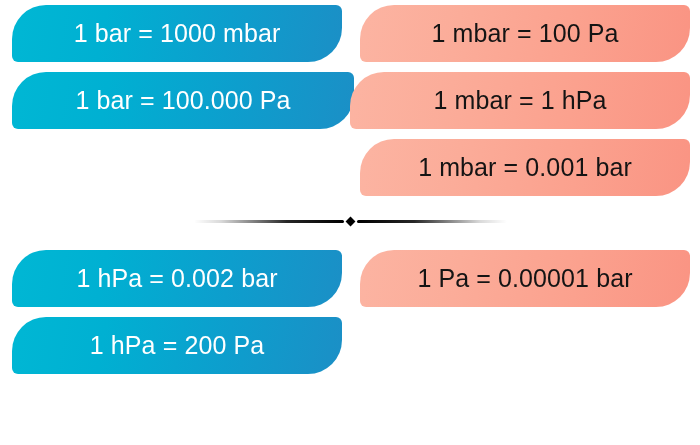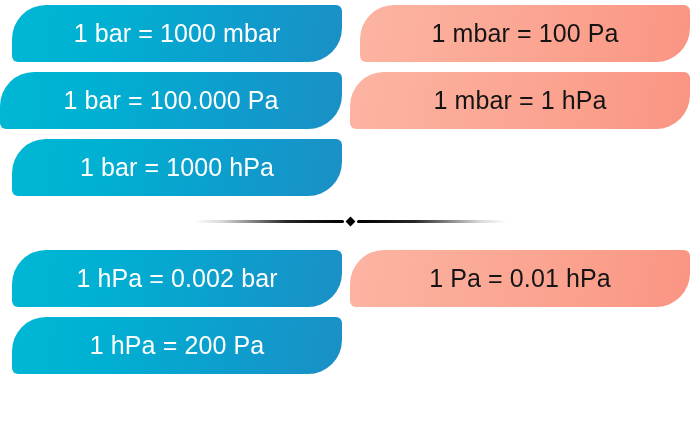--- a/index.html
+++ b/index.html
@@ -56,21 +56,21 @@
   .bar.shape-b {
     border-radius: 34px 6px 34px 6px;
   }
 
   
   .col-left .bar {
     background: linear-gradient(100deg, #00b7d4 0%, #00b0d2 28%, #0d9ecd 65%, #1b8fc6 100%);
     color: #ffffff;
   }
   .col-left .bar.indent  { margin-left: 12px;  width: 330px; }
-  .col-left .bar.flush   { margin-left: 0px;   width: 342px; }
+  .col-left .bar.flush   { margin-left: 12px;   width: 342px; }
 
   
   .col-right .bar {
     background: linear-gradient(100deg, #fcb4a2 0%, #fbac99 30%, #fba18e 65%, #fa9483 100%);
     color: #1a1a1a;
   }
   .col-right .bar.indent { margin-left: 10px;  width: 330px; }
   .col-right .bar.flush  { margin-left: 0px;   width: 340px; align-items: center; }
 
   .bar-label {
@@ -130,31 +130,31 @@
 
   <div class="group top">
 
     <div class="column col-left">
       <div class="bar shape-a indent">
         <span class="bar-label">1 bar = 1000 mbar</span>
       </div>
       <div class="bar shape-b flush">
         <span class="bar-label">1 bar = 100.000 Pa</span>
       </div>
-      <div class="bar shape-a indent">
-        <span class="bar-label">1 bar = 1000 hPa</span>
-      </div>
     </div>
 
     <div class="column col-right">
       <div class="bar shape-a indent">
         <span class="bar-label">1 mbar = 100 Pa</span>
       </div>
       <div class="bar shape-b flush">
         <span class="bar-label">1 mbar = 1 hPa</span>
+      </div>
+      <div class="bar shape-a indent">
+        <span class="bar-label">1 mbar = 0.001 bar</span>
       </div>
     </div>
 
   </div>
 
   <div class="divider">
     <div class="divider-line">
       <div class="divider-seg left"></div>
       <div class="divider-diamond"></div>
       <div class="divider-seg right"></div>
@@ -166,20 +166,20 @@
     <div class="column col-left">
       <div class="bar shape-a indent">
         <span class="bar-label">1 hPa = 0.002 bar</span>
       </div>
       <div class="bar shape-a indent">
         <span class="bar-label">1 hPa = 200 Pa</span>
       </div>
     </div>
 
     <div class="column col-right">
-      <div class="bar shape-b flush">
-        <span class="bar-label">1 Pa = 0.01 hPa</span>
+      <div class="bar shape-a indent">
+        <span class="bar-label">1 Pa = 0.00001 bar</span>
       </div>
     </div>
 
   </div>
 
 </div>
 
 </body></html>

